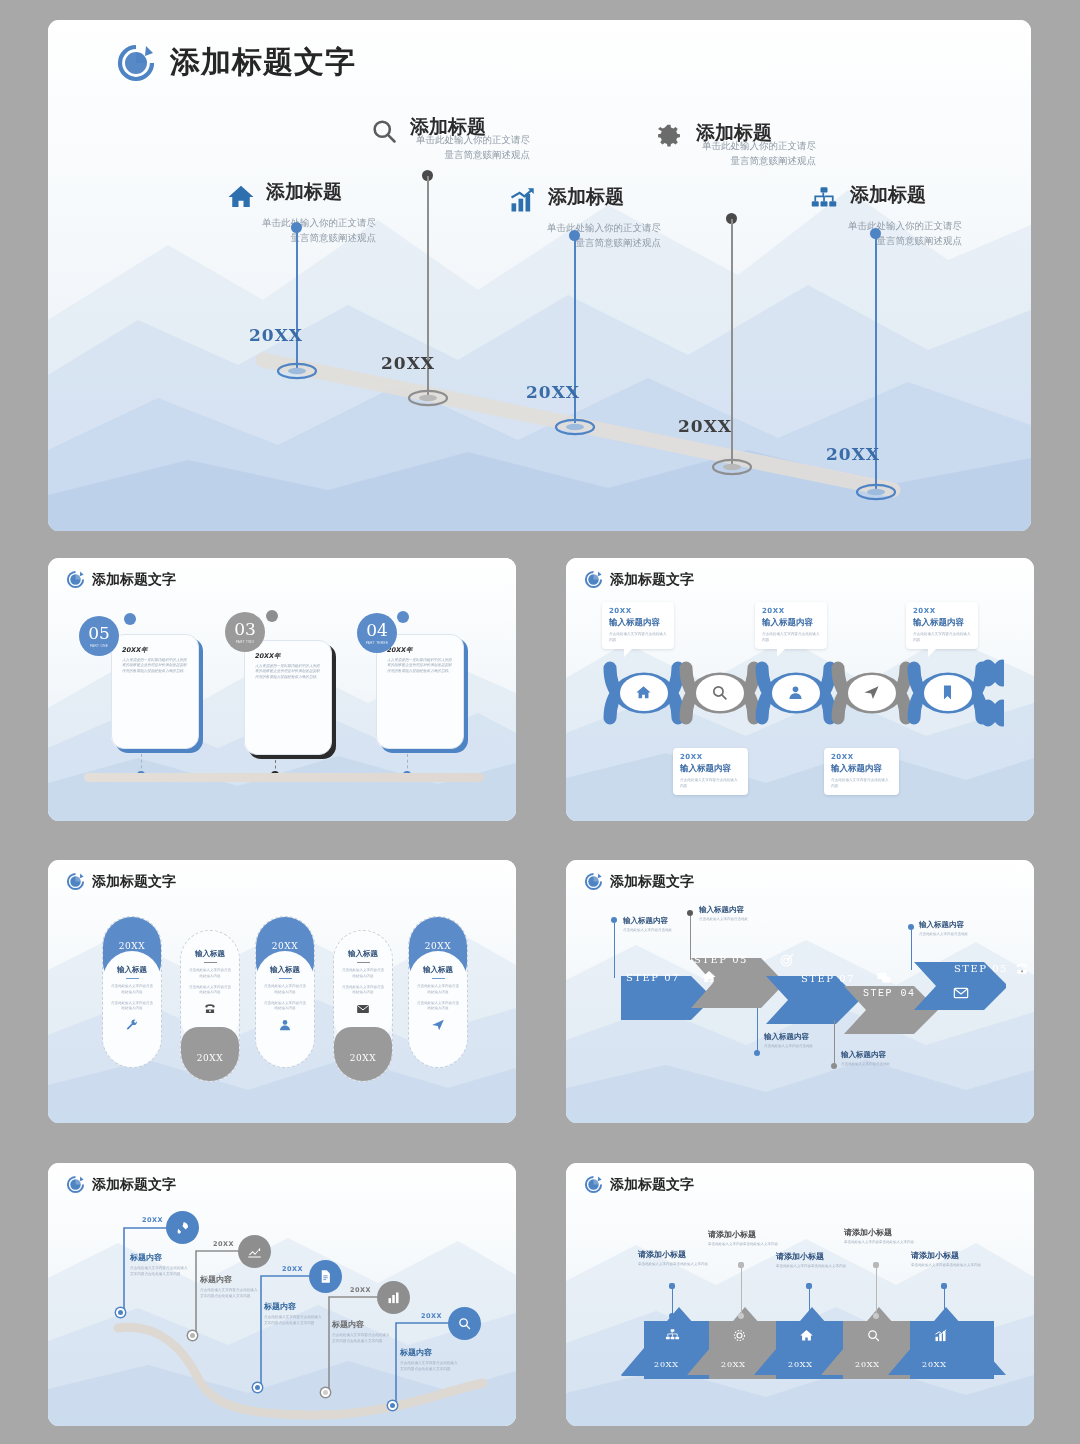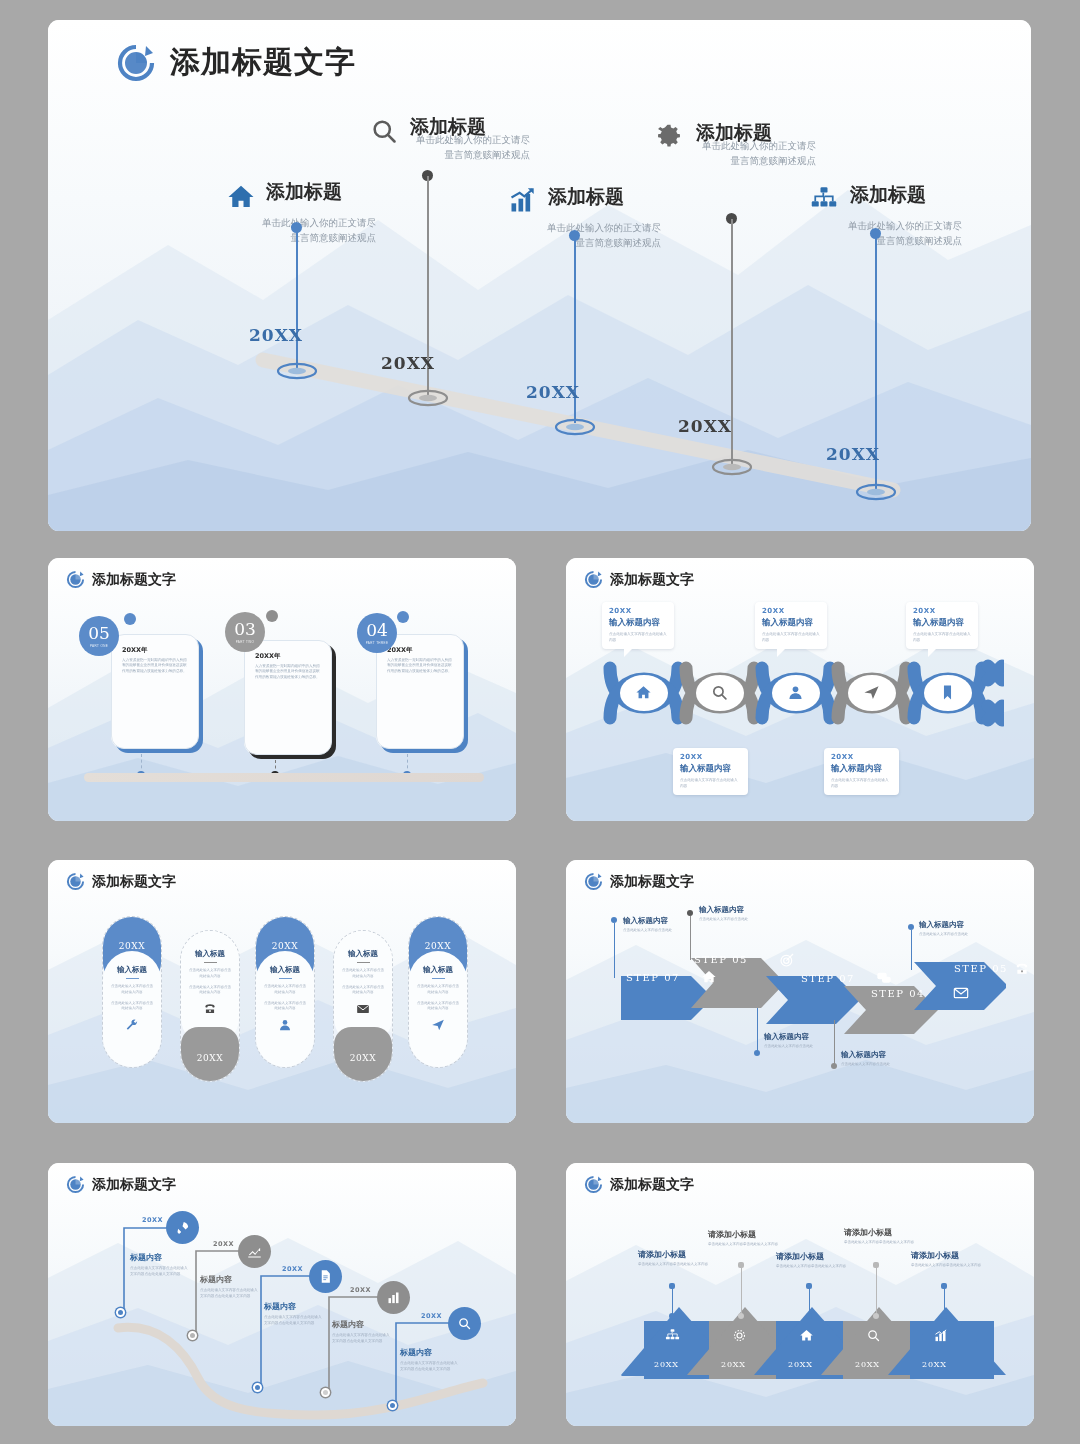--- a/index.html
+++ b/index.html
@@ -70,21 +70,21 @@
   #s3 { left:566px; top:558px; }
   #s4 { left:48px; top:860px; }
   #s5 { left:566px; top:860px; }
   #s6 { left:48px; top:1163px; }
   #s7 { left:566px; top:1163px; }
 
   
   .c2-card { position:absolute; width:88px; height:115px; background:#fdfdfd;
              border-radius:13px; }
   .c2-card .inner { position:absolute; inset:0; background:#fcfdfe;
-             border-radius:13px; padding:11px 9px 8px 10px; }
+             border-radius:13px; padding:11px 9px 8px 10px;font-style:italic; }
   .c2-y { font-size:6.5px; font-weight:bold; color:#2d2d2d; margin-bottom:3px;
           font-family:"DejaVu Sans",sans-serif; }
   .c2-b { font-size:3.6px; color:#93a3b5; line-height:1.5; }
   .c2-badge { position:absolute; width:40px; height:40px; border-radius:50%;
           color:#fff; display:flex; flex-direction:column; align-items:center;
           justify-content:center; }
   .c2-badge .n { font-family:"DejaVu Serif",serif; font-size:17px; line-height:1; }
   .c2-badge .s { font-size:3px; letter-spacing:.4px; margin-top:2px; opacity:.85;}
   .c2-sm { position:absolute; width:12px; height:12px; border-radius:50%; }
   .c2-bar { position:absolute; left:36px; top:215px; width:400px; height:9px;
@@ -600,21 +600,21 @@
     <svg style="position:absolute;left:30px;top:78px;width:410px;height:110px" viewBox="0 0 410 110">
       <path d="M25,38 h70 l22,22 l-22,22 h-70 z" fill="#4e83c4"></path>
       <path d="M95,20 h70 l24,25 l-24,25 h-70 l22,-25 z" fill="#9a9a9a"></path>
       <path d="M170,38 h70 l24,24 l-24,24 h-70 l22,-24 z" fill="#4e83c4"></path>
       <path d="M248,48 h70 l24,24 l-24,24 h-70 l22,-24 z" fill="#9a9a9a"></path>
       <path d="M318,24 h70 l24,24 l-24,24 h-70 l22,-24 z" fill="#4e83c4"></path>
     </svg>
     <div class="stp-txt" style="left:60px;top:112px;">STEP 07</div>
     <div class="stp-txt" style="left:128px;top:94px;">STEP 05</div>
     <div class="stp-txt" style="left:235px;top:113px;">STEP 07</div>
-    <div class="stp-txt" style="left:305px;top:128px;">STEP 04</div>
+    <div class="stp-txt" style="left:297px;top:128px;font-family:Liberation Mono, monospace;">STEP 04</div>
     <div class="stp-txt" style="left:388px;top:103px;">STEP 05</div>
     <span style="position:absolute;left:135px;top:109px">
       <svg viewBox="0 0 24 24" width="16" height="16" fill="#fff">
           <path d="M12 3 L22 12 h-3 v8 h-5 v-5 h-4 v5 H5 v-8 H2 Z"></path>
         </svg></span>
     <span style="position:absolute;left:213px;top:92px">
       <svg viewBox="0 0 24 24" width="16" height="16" fill="none" stroke="#fff" stroke-width="1.8">
           <circle cx="11" cy="13" r="8"></circle>
           <circle cx="11" cy="13" r="4"></circle>
           <path d="M11 13 L21 3"></path>

